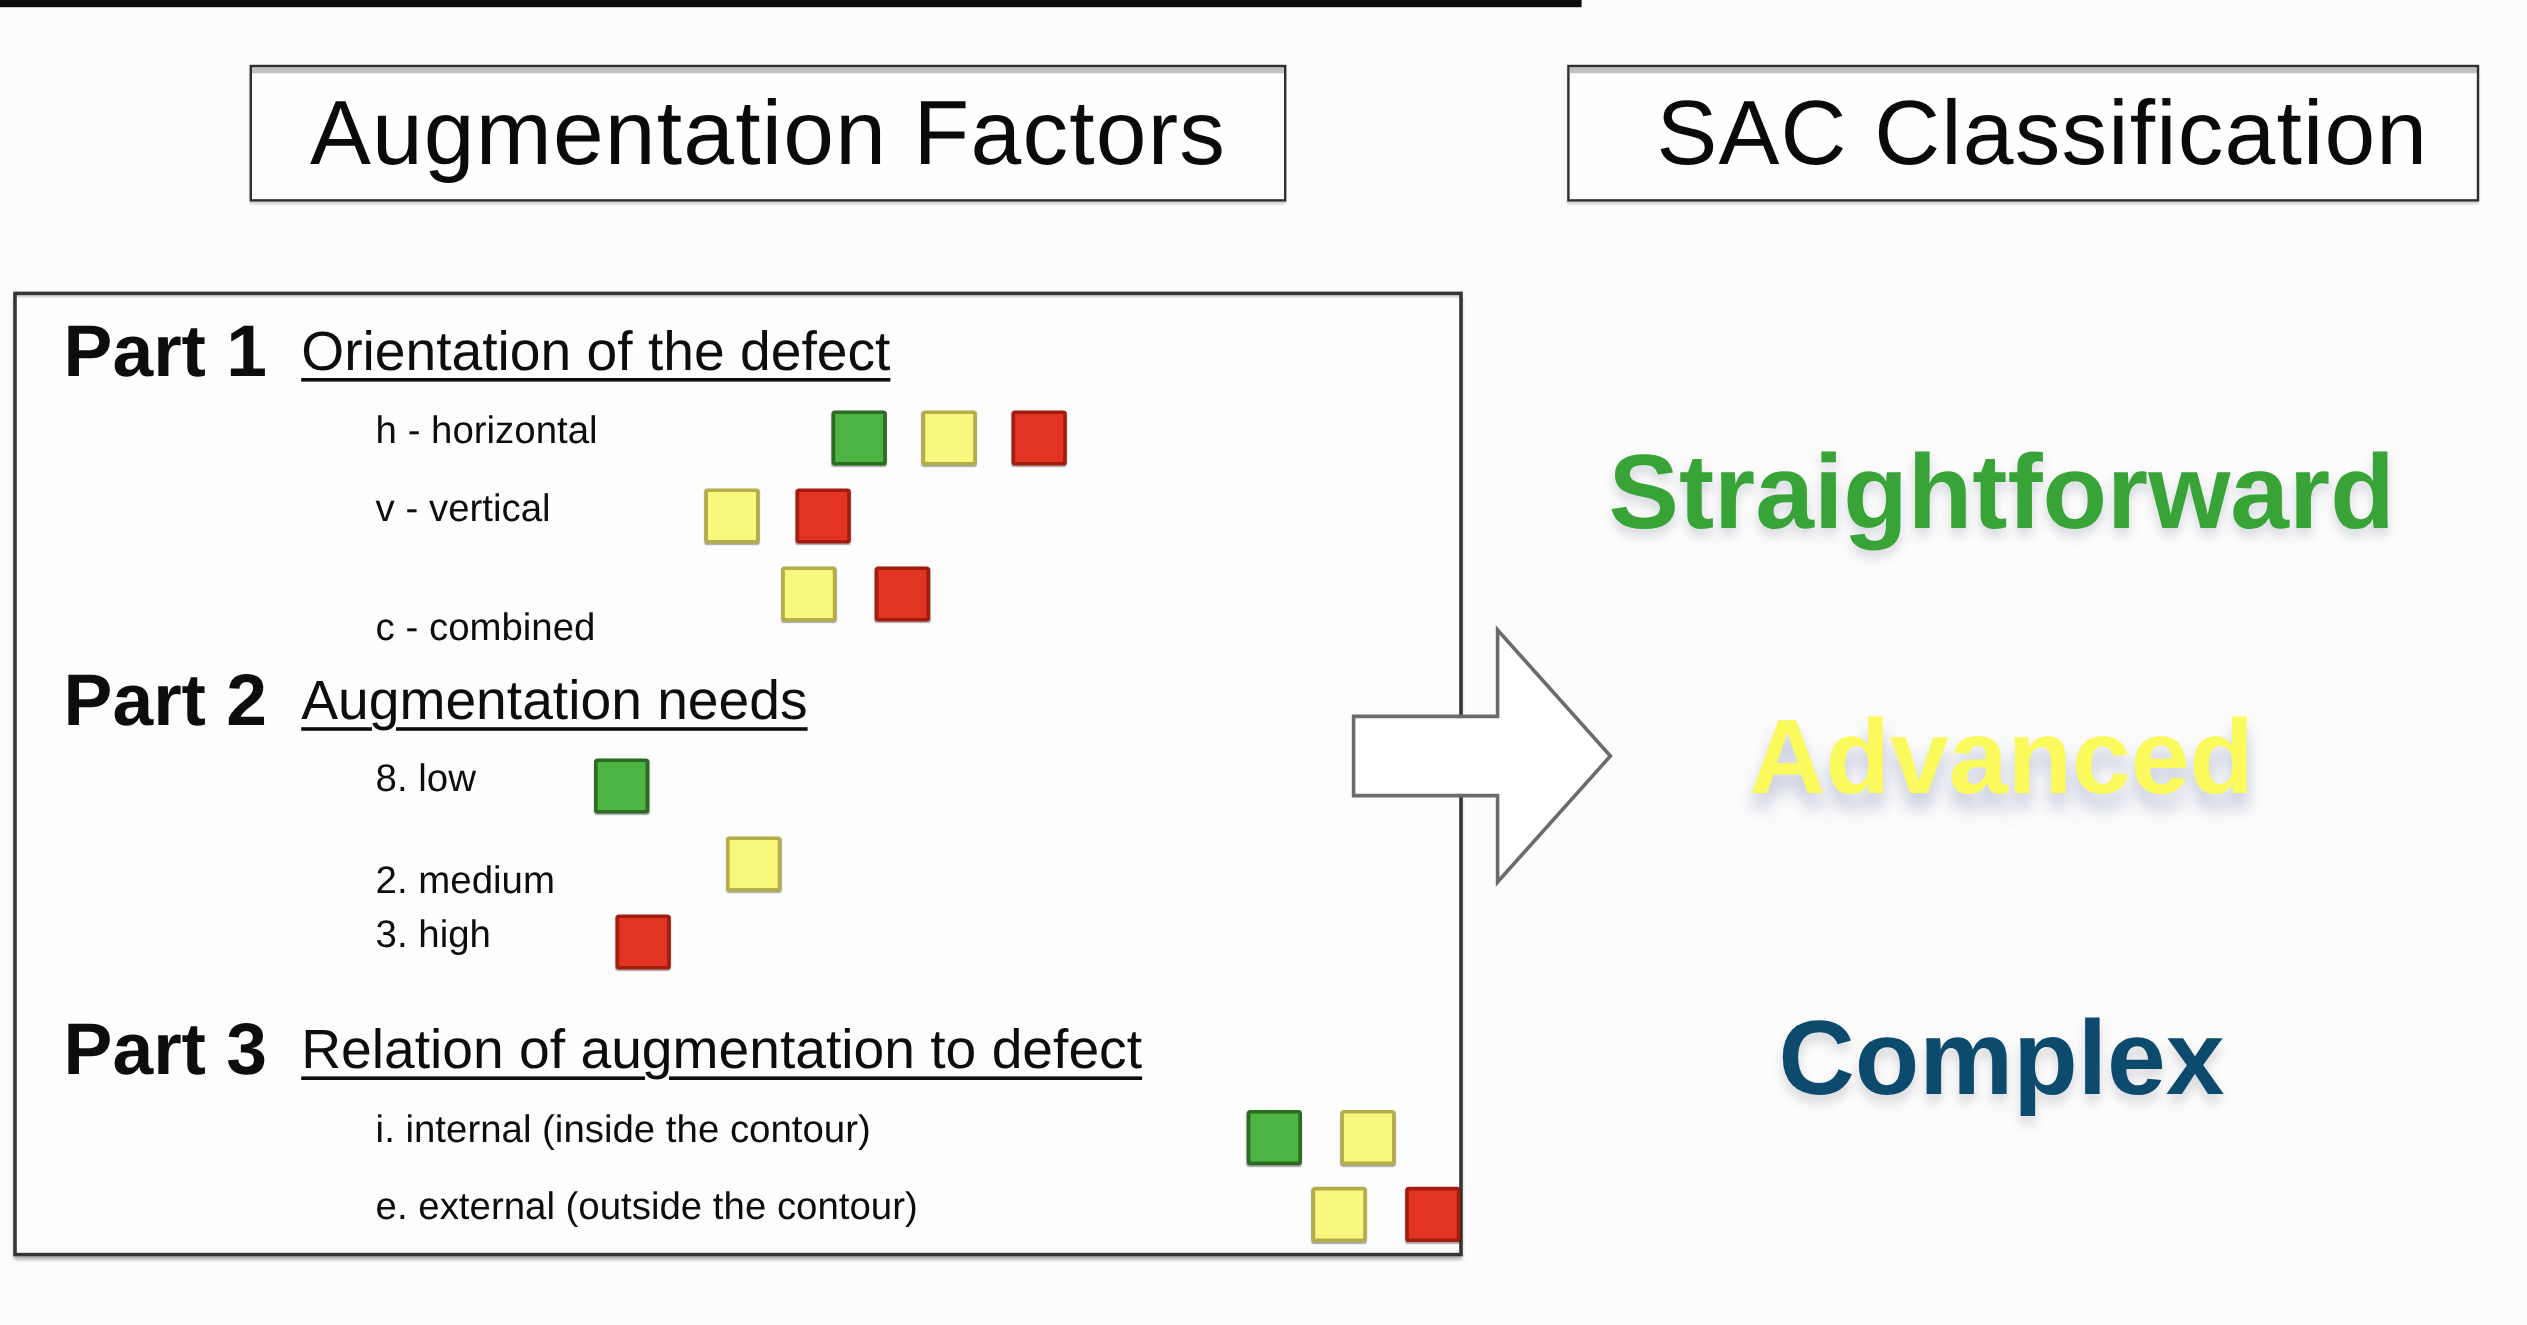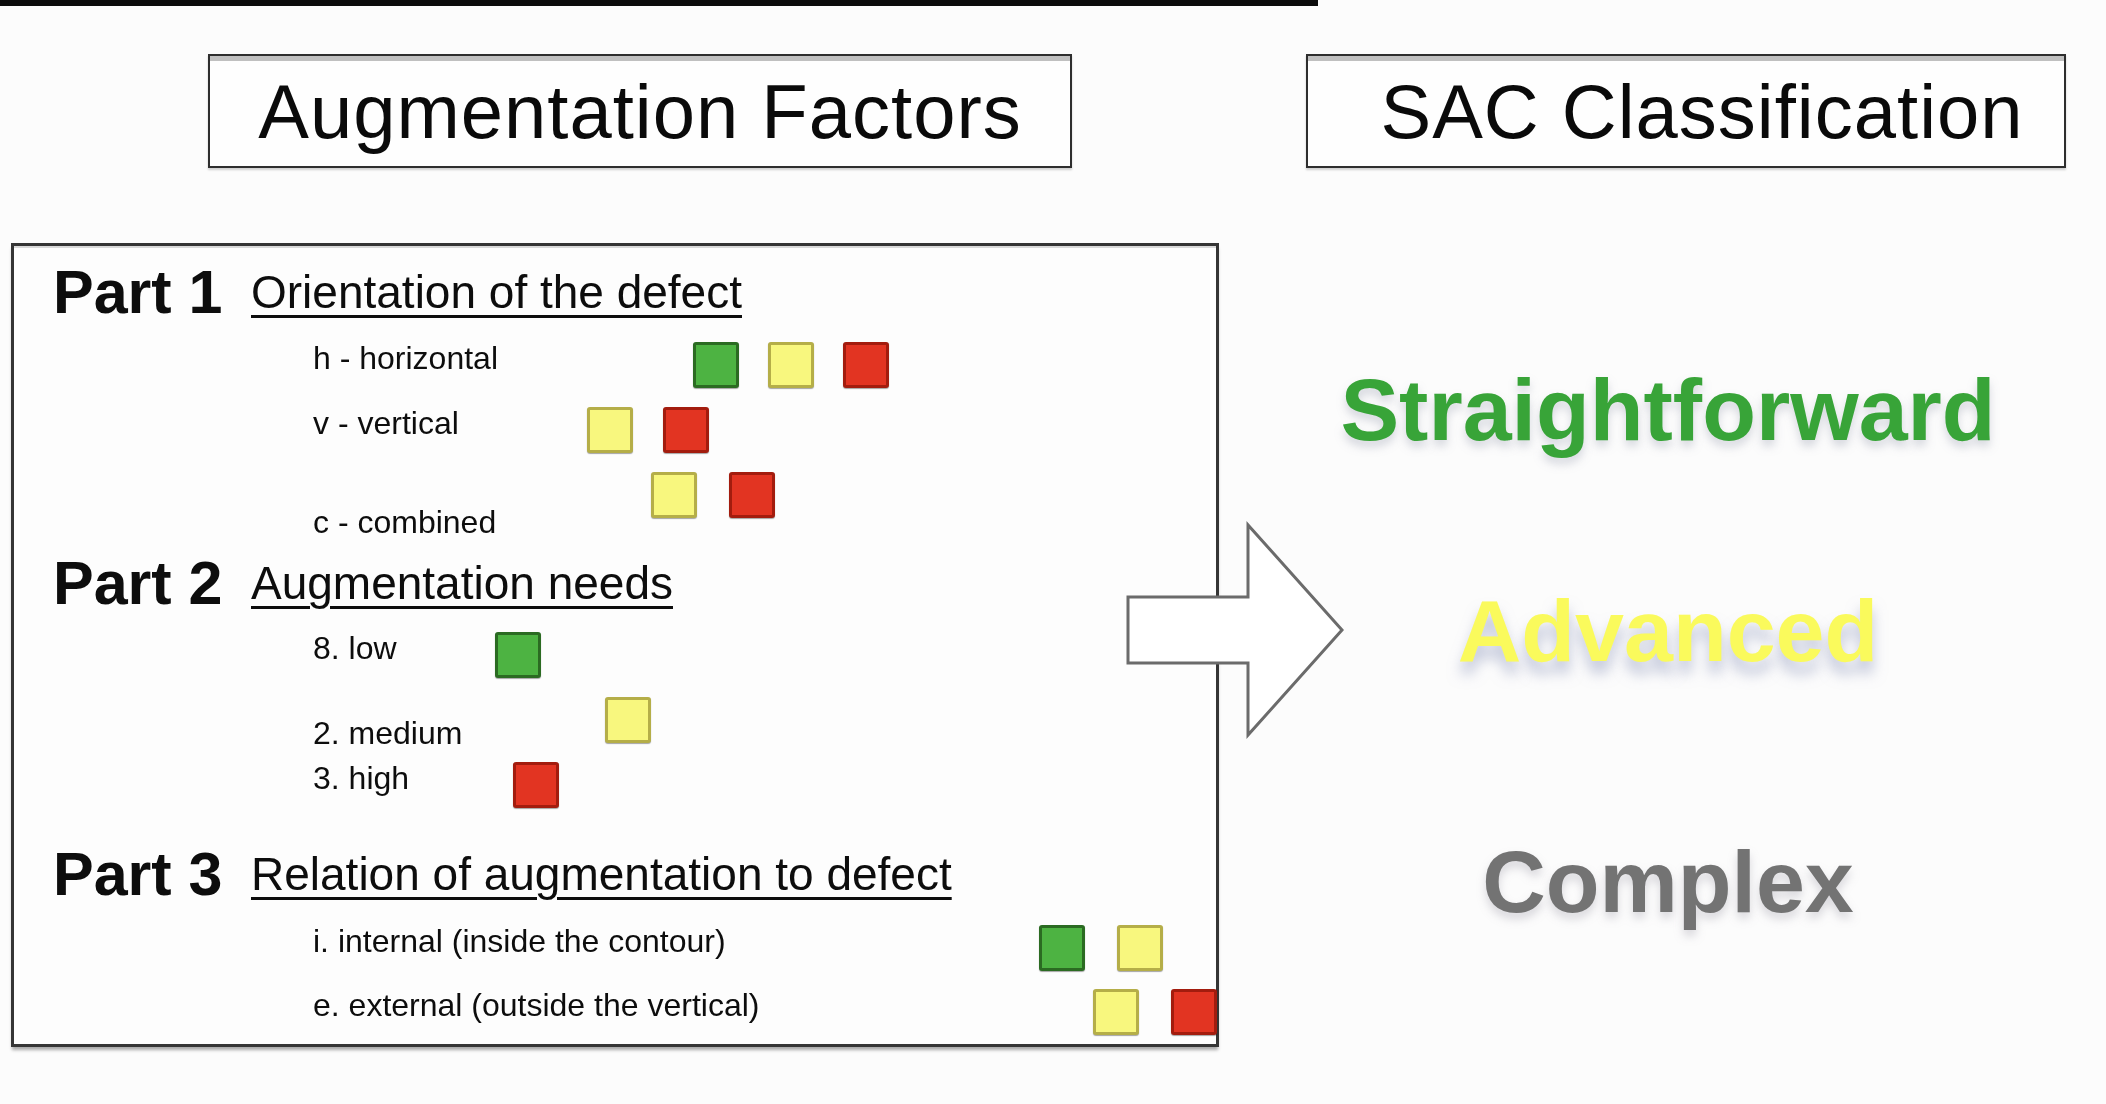--- a/index.html
+++ b/index.html
@@ -129,28 +129,28 @@
       <div class="sev-square green" style="top: 386px; left: 481px;"></div>
       <div class="factor-row" style="top: 454px;">2. medium</div>
       <div class="sev-square yellow" style="top: 451px; left: 591px;"></div>
       <div class="factor-row" style="top: 499px;">3. high</div>
       <div class="sev-square red" style="top: 516px; left: 499px;"></div>
       <div class="part-label" style="top: 595px;">Part 3</div>
       <div class="part-heading" style="top: 595px;">Relation of augmentation to defect</div>
       <div class="factor-row" style="top: 662px;">i. internal (inside the contour)</div>
       <div class="sev-square green" style="top: 679px; left: 1025px;"></div>
       <div class="sev-square yellow" style="top: 679px; left: 1103px;"></div>
-      <div class="factor-row" style="top: 726px;">e. external (outside the vertical)</div>
+      <div class="factor-row" style="top: 726px;">e. external (outside the contour)</div>
       <div class="sev-square yellow" style="top: 743px; left: 1079px;"></div>
       <div class="sev-square red" style="top: 743px; left: 1157px;"></div>
     </div>
 
   <svg class="flow-arrow" viewBox="0 0 232 230" xmlns="http://www.w3.org/2000/svg">
     <polygon points="8,82 128,82 128,10 222,115 128,220 128,148 8,148" fill="#ffffff" stroke="#6b6b6b" stroke-width="3" stroke-linejoin="miter"></polygon>
   </svg>
 
   <div class="classification-col" id="classification-col">
       <div class="class-label" style="top: 578px; color: rgb(250, 250, 92); text-shadow: rgba(145, 155, 190, 0.55) 0px 12px 14px;">Advanced</div>
       <div class="class-label" style="top: 357px; color: rgb(56, 164, 56); text-shadow: rgba(140, 145, 165, 0.35) 0px 6px 10px;">Straightforward</div>
-      <div class="class-label" style="top: 829px; color: #737373; text-shadow: rgba(150, 145, 160, 0.35) 0px 6px 10px;">Complex</div>
+      <div class="class-label" style="top: 829px; color: #0c4a6e; text-shadow: rgba(150, 145, 160, 0.35) 0px 6px 10px;">Complex</div>
     </div>
 
 </div>
 
 </body></html>

